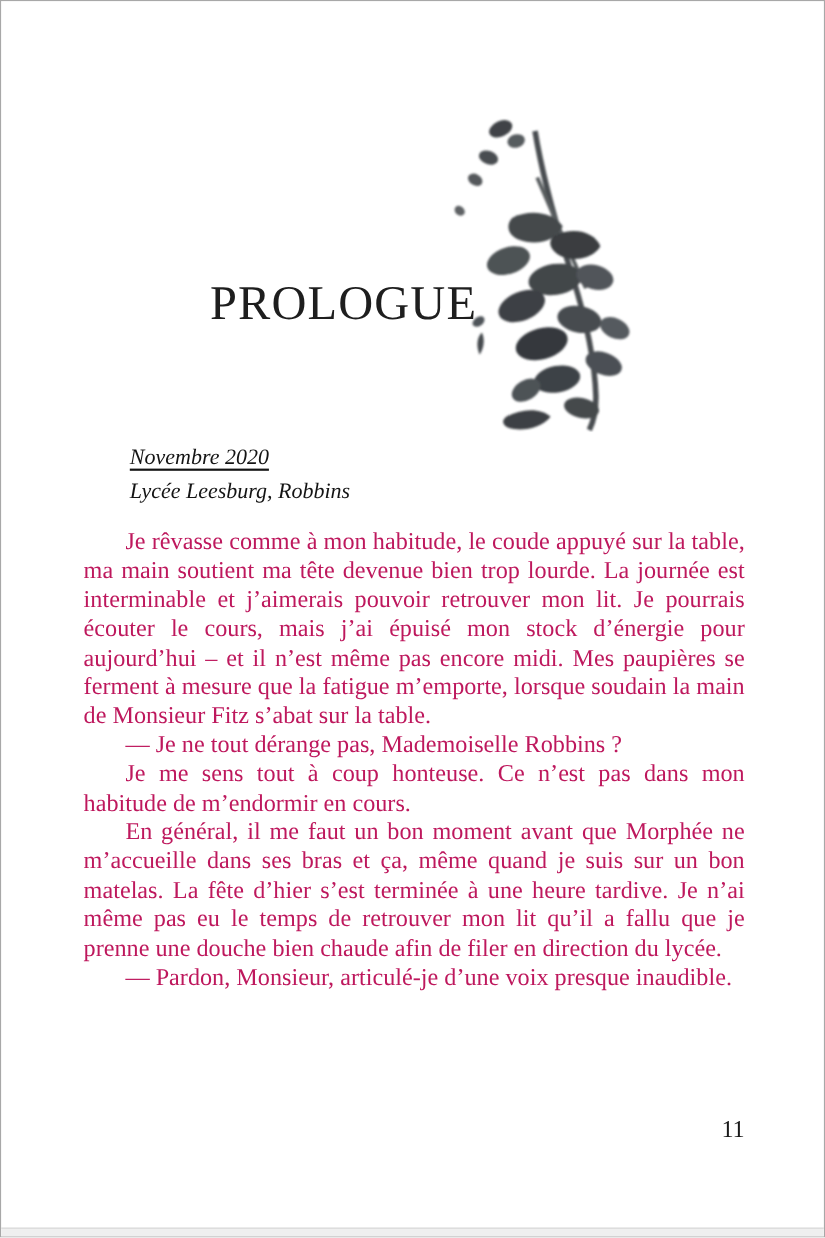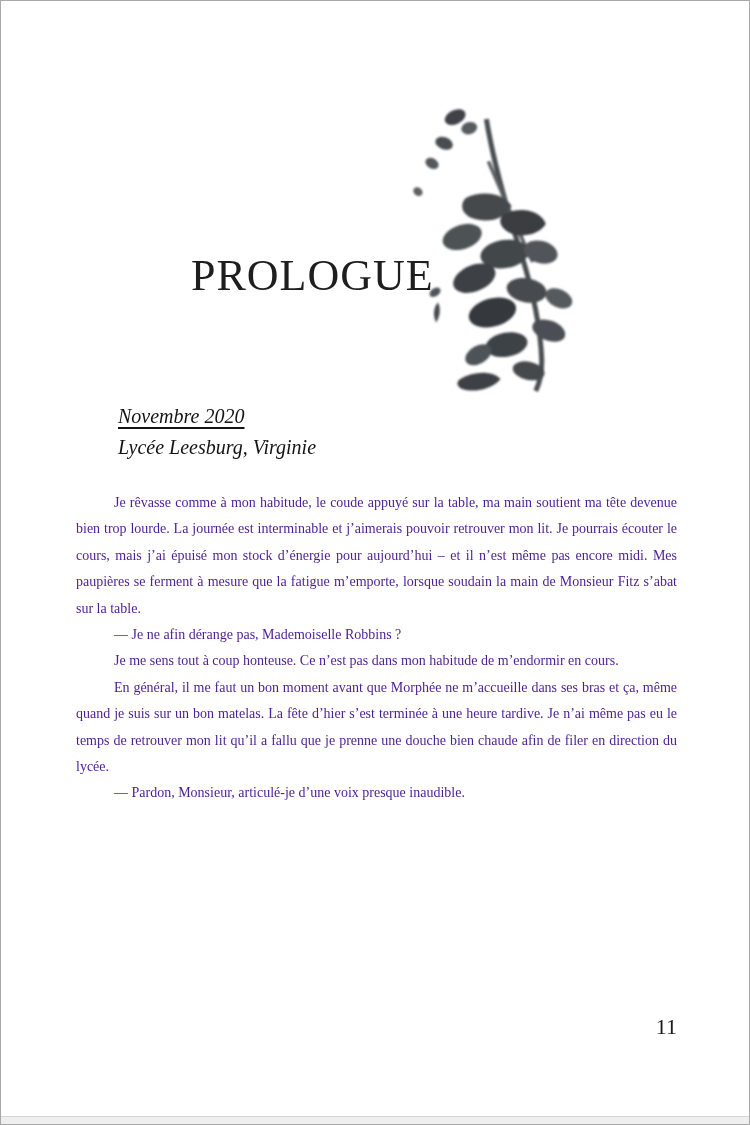--- a/index.html
+++ b/index.html
@@ -50,25 +50,24 @@
   .scene-date {
     text-decoration: underline;
     text-underline-offset: 4px;
     text-decoration-thickness: 1.5px;
   }
   .body-text {
     position: absolute;
     left: 75px;
     top: 478px;
     width: 601px;
-    font-size: 14px;
+    font-size: 22px;
     line-height: 26.4px;
     text-align: justify;
-    color: #4c1d95;
-    margin-top: 11px;
+    color: #be185d;
   }
   .body-text p {
     margin: 0;
     text-indent: 38px;
     hyphens: none;
   }
   .page-number {
     position: absolute;
     left: 75px;
     top: 1013px;
@@ -124,26 +123,26 @@
         <ellipse cx="120" cy="268" rx="16" ry="9" fill="#44484c" transform="rotate(12 120 268)"></ellipse>
         <ellipse cx="27" cy="190" rx="6" ry="4" fill="#50555a" transform="rotate(-35 27 190)"></ellipse>
         <path d="M30 200 C33 206 32 214 28 220 C25 213 25 205 30 200 Z" fill="#474c50"></path>
         <path d="M52 276 C66 268 84 268 92 276 C84 286 66 290 54 286 C48 283 48 279 52 276 Z" fill="#3d4145"></path>
       </g>
     </svg>
   </div>
 
   <div class="scene-header">
     <div class="scene-date">Novembre 2020</div>
-    <div class="scene-location">Lycée Leesburg, Virginie</div>
+    <div class="scene-location">Lycée Leesburg, Robbins</div>
   </div>
 
   <div class="body-text">
     <p>Je rêvasse comme à mon habitude, le coude appuyé sur la table, ma main soutient ma tête devenue bien trop lourde. La journée est interminable et j’aimerais pouvoir retrouver mon lit. Je pourrais écouter le cours, mais j’ai épuisé mon stock d’énergie pour aujourd’hui – et il n’est même pas encore midi. Mes paupières se ferment à mesure que la fatigue m’emporte, lorsque soudain la main de Monsieur Fitz s’abat sur la table.</p>
-    <p>— Je ne afin dérange pas, Mademoiselle Robbins ?</p>
+    <p>— Je ne tout dérange pas, Mademoiselle Robbins ?</p>
     <p>Je me sens tout à coup honteuse. Ce n’est pas dans mon habitude de m’endormir en cours.</p>
     <p>En général, il me faut un bon moment avant que Morphée ne m’accueille dans ses bras et ça, même quand je suis sur un bon matelas. La fête d’hier s’est terminée à une heure tardive. Je n’ai même pas eu le temps de retrouver mon lit qu’il a fallu que je prenne une douche bien chaude afin de filer en direction du lycée.</p>
     <p>— Pardon, Monsieur, articulé-je d’une voix presque inaudible.</p>
   </div>
 
   <div class="page-number">11</div>
 
   <div class="bottom-edge"></div>
 
 </div>

